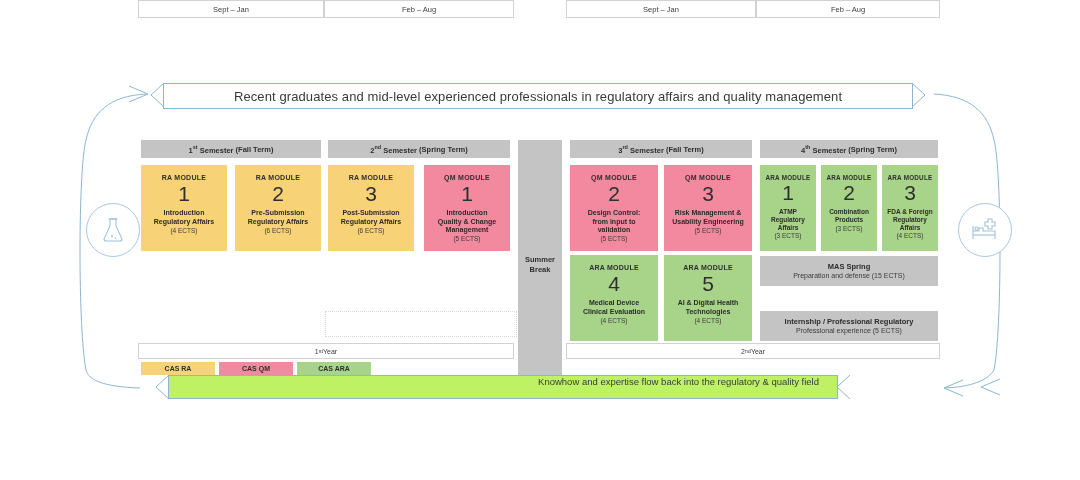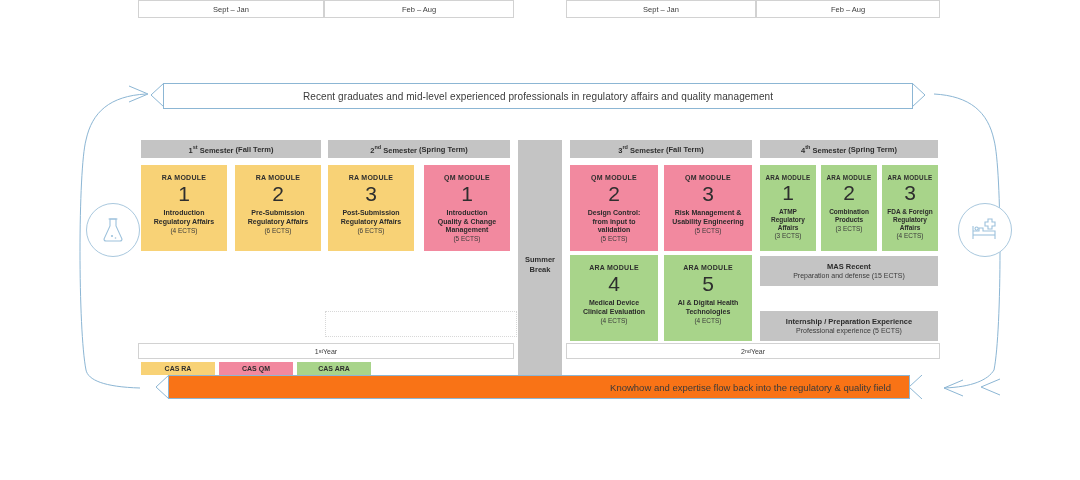--- a/index.html
+++ b/index.html
@@ -23,33 +23,33 @@
     display:flex;align-items:center;justify-content:center;
   }
   #circle-left{left:86px;top:203px;}
   #circle-right{left:958px;top:203px;}
 
   
   #banner{
     position:absolute;left:163px;top:83px;width:748px;height:24px;
     border:1px solid #8cb6d4;background:#fff;
     display:flex;align-items:center;justify-content:center;
-    font-size:10px;letter-spacing:.1px;color:#3a3a3a;
+    font-size:13px;letter-spacing:.1px;color:#3a3a3a;
   }
   #banner .chev{
     position:absolute;top:-1px;width:13px;height:24px;
   }
   #banner .chev.l{left:-13px;}
   #banner .chev.r{right:-13px;}
 
   
   #banner-bottom{
-    position:absolute;left:168px;top:375px;width:742px;height:24px;
-    border:1px solid #8cb6d4;background:#f97316;
-    display:flex;align-items:center;justify-content:flex-end;
+    position:absolute;left:168px;top:375px;width:670px;height:24px;
+    border:1px solid #8cb6d4;background:#bef264;
+    display:flex;align-items:flex-start;justify-content:flex-end;
     font-size:9.5px;color:#3a3a3a;padding-right:18px;box-sizing:border-box;
   }
   #banner-bottom .chev{position:absolute;top:-1px;width:13px;height:24px;}
   #banner-bottom .chev.l{left:-13px;}
   #banner-bottom .chev.r{right:-13px;}
   .period-cell{
     position:absolute;top:0;height:18px;
     border:1px solid #d2d2d2;box-sizing:border-box;background:#fff;
     display:flex;align-items:center;justify-content:center;
     font-size:7.5px;color:#3c3c3c;
@@ -243,25 +243,25 @@
   <div class="tile" style="left:882px;top:165px;width:56px;height:86px;background:#A8D48A;">
     <div class="kind" style="font-size:6.3px;">ARA MODULE</div>
     <div class="num">3</div>
     <div class="title" style="font-size:6.5px;">FDA &amp; Foreign<br>Regulatory<br>Affairs</div>
     <div class="ects">(4 ECTS)</div>
   </div>
 
   <div id="summer-break">Summer<br>Break</div>
 
   <div class="grey-box" style="left:760px;top:256px;width:178px;height:30px;">
-    <div class="gb-title">MAS Recent</div>
+    <div class="gb-title">MAS Spring</div>
     <div class="gb-sub">Preparation and defense (15 ECTS)</div>
   </div>
   <div class="grey-box" style="left:760px;top:311px;width:178px;height:30px;">
-    <div class="gb-title">Internship / Preparation Experience</div>
+    <div class="gb-title">Internship / Professional Regulatory</div>
     <div class="gb-sub">Professional experience (5 ECTS)</div>
   </div>
 
   <div id="dotted-box"></div>
 
   <div class="year-bar" style="left:138px;top:343px;width:376px;">
     <span>1</span>
       <sup>st</sup>
       <span> Year</span>
   </div>

